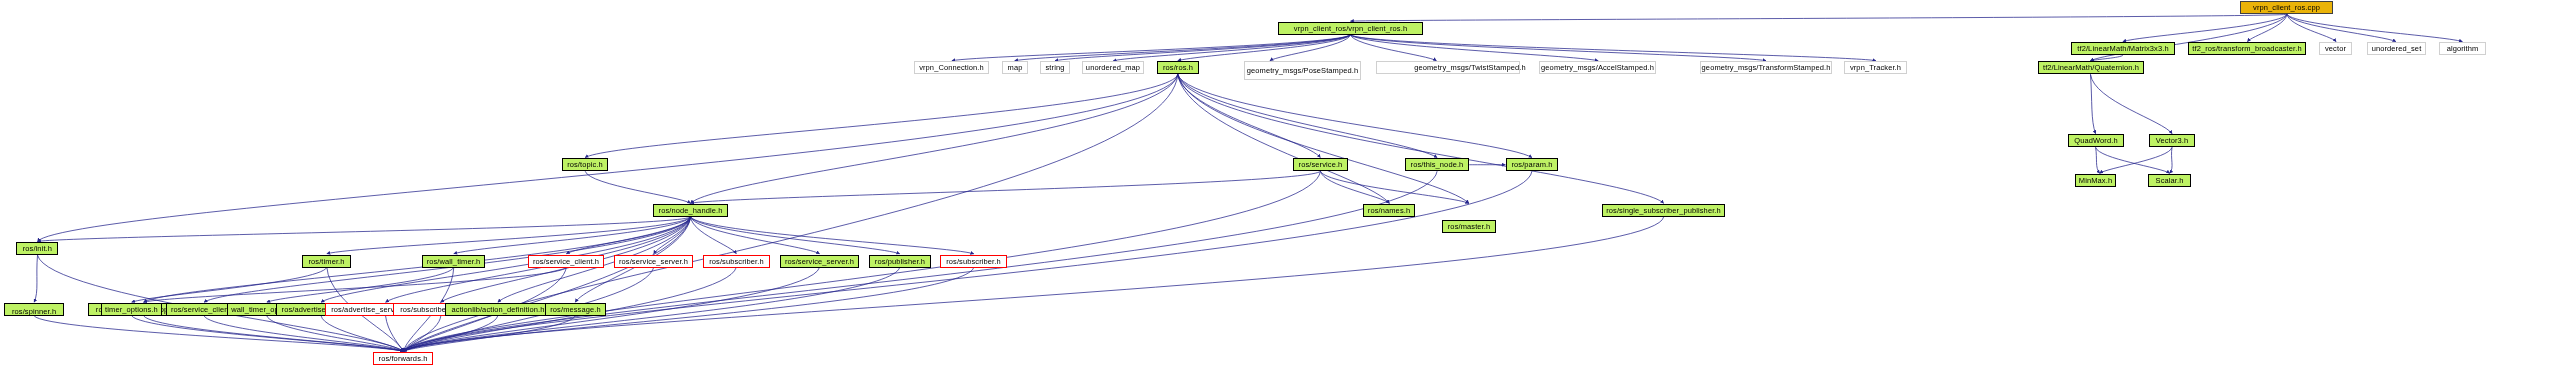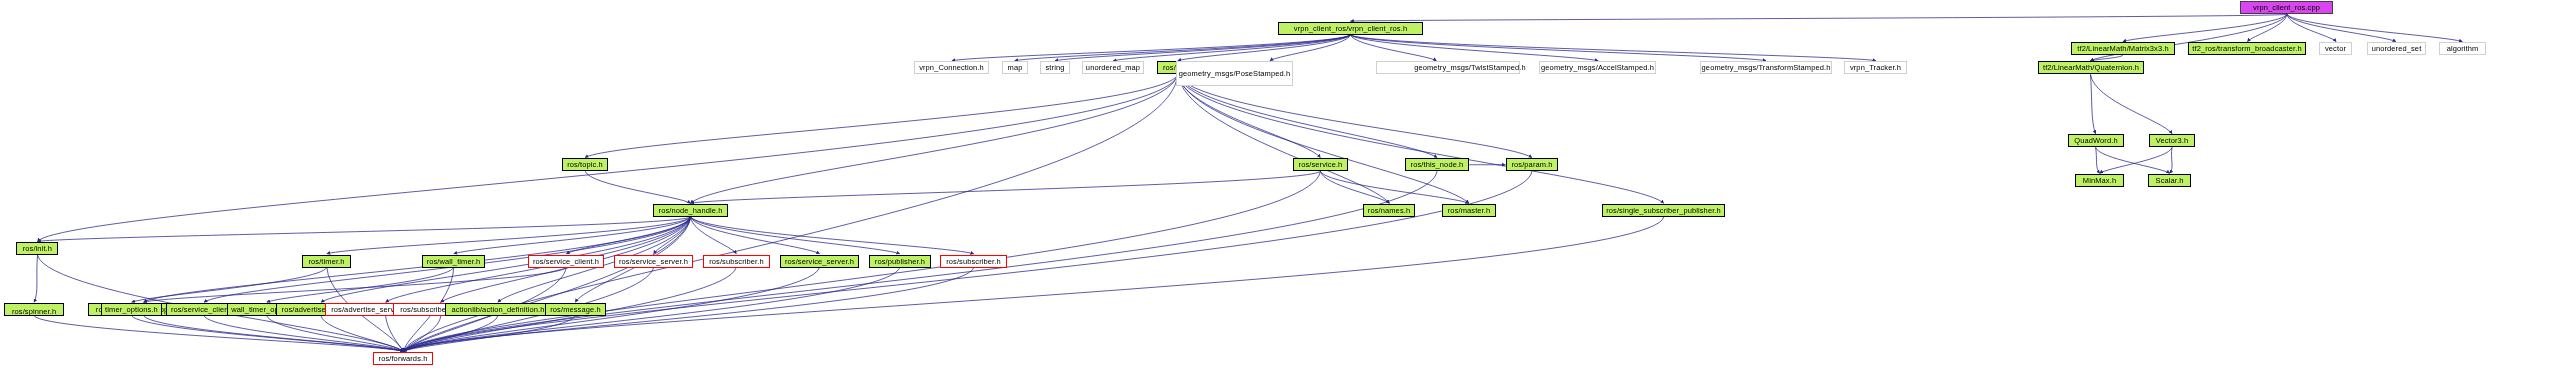--- a/index.html
+++ b/index.html
@@ -33,21 +33,21 @@
     white-space: nowrap;
     font-size: 7.5px;
     line-height: 1;
     color: #000000;
     background: #bef264;
     border: 0.7px solid #000000;
     letter-spacing: 0.1px;
     z-index: 5;
   }
   .gnode.root {
-    background: #d946ef;
+    background: #eab308;
     border: 0.7px solid #404040;
   }
   .gnode.plain {
     border: 0.7px solid #d0d0d0;
     background: #ffffff;
   }
   .gnode.red {
     border: 0.7px solid #ff0000;
     background: #ffffff;
   }
@@ -182,21 +182,21 @@
       </div>
       <div class="gnode plain" style="left: 1040px; top: 61px; width: 30px; height: 13px;">
         <span class="lbl">string</span>
       </div>
       <div class="gnode plain" style="left: 1082px; top: 61px; width: 62px; height: 13px;">
         <span class="lbl">unordered_map</span>
       </div>
       <div class="gnode solid" style="left: 1157px; top: 61px; width: 42px; height: 13px;">
         <span class="lbl">ros/ros.h</span>
       </div>
-      <div class="gnode plain" style="left: 1176px; top: 61px; width: 117px; height: 25px; justify-content: center;">
+      <div class="gnode plain" style="left: 1244px; top: 61px; width: 117px; height: 19px; justify-content: center;">
         <span class="lbl">geometry_msgs/PoseStamped.h</span>
       </div>
       <div class="gnode plain" style="left: 1376px; top: 61px; width: 144px; height: 13px; padding-left: 44px;">
         <span class="lbl">geometry_msgs/TwistStamped.h</span>
       </div>
       <div class="gnode plain" style="left: 1539px; top: 61px; width: 117px; height: 13px;">
         <span class="lbl">geometry_msgs/AccelStamped.h</span>
       </div>
       <div class="gnode plain" style="left: 1700px; top: 61px; width: 132px; height: 13px;">
         <span class="lbl">geometry_msgs/TransformStamped.h</span>
@@ -206,21 +206,21 @@
       </div>
       <div class="gnode solid" style="left: 2038px; top: 61px; width: 106px; height: 13px;">
         <span class="lbl">tf2/LinearMath/Quaternion.h</span>
       </div>
       <div class="gnode solid" style="left: 2068px; top: 134px; width: 56px; height: 13px;">
         <span class="lbl">QuadWord.h</span>
       </div>
       <div class="gnode solid" style="left: 2149px; top: 134px; width: 46px; height: 13px;">
         <span class="lbl">Vector3.h</span>
       </div>
-      <div class="gnode solid" style="left: 2075px; top: 174px; width: 49px; height: 13px;">
+      <div class="gnode solid" style="left: 2075px; top: 174px; width: 41px; height: 13px;">
         <span class="lbl">MinMax.h</span>
       </div>
       <div class="gnode solid" style="left: 2148px; top: 174px; width: 43px; height: 13px;">
         <span class="lbl">Scalar.h</span>
       </div>
       <div class="gnode solid" style="left: 562px; top: 158px; width: 46px; height: 13px;">
         <span class="lbl">ros/topic.h</span>
       </div>
       <div class="gnode solid" style="left: 1293px; top: 158px; width: 55px; height: 13px;">
         <span class="lbl">ros/service.h</span>
@@ -230,21 +230,21 @@
       </div>
       <div class="gnode solid" style="left: 1506px; top: 158px; width: 52px; height: 13px;">
         <span class="lbl">ros/param.h</span>
       </div>
       <div class="gnode solid" style="left: 653px; top: 204px; width: 75px; height: 13px;">
         <span class="lbl">ros/node_handle.h</span>
       </div>
       <div class="gnode solid" style="left: 1363px; top: 204px; width: 52px; height: 13px;">
         <span class="lbl">ros/names.h</span>
       </div>
-      <div class="gnode solid" style="left: 1442px; top: 204px; width: 54px; height: 13px;">
+      <div class="gnode solid" style="left: 1442px; top: 220px; width: 54px; height: 13px;">
         <span class="lbl">ros/master.h</span>
       </div>
       <div class="gnode solid" style="left: 1602px; top: 204px; width: 123px; height: 13px;">
         <span class="lbl">ros/single_subscriber_publisher.h</span>
       </div>
       <div class="gnode solid" style="left: 16.4px; top: 242px; width: 42px; height: 13px;">
         <span class="lbl">ros/init.h</span>
       </div>
       <div class="gnode solid" style="left: 302px; top: 255px; width: 49px; height: 13px;">
         <span class="lbl">ros/timer.h</span>

